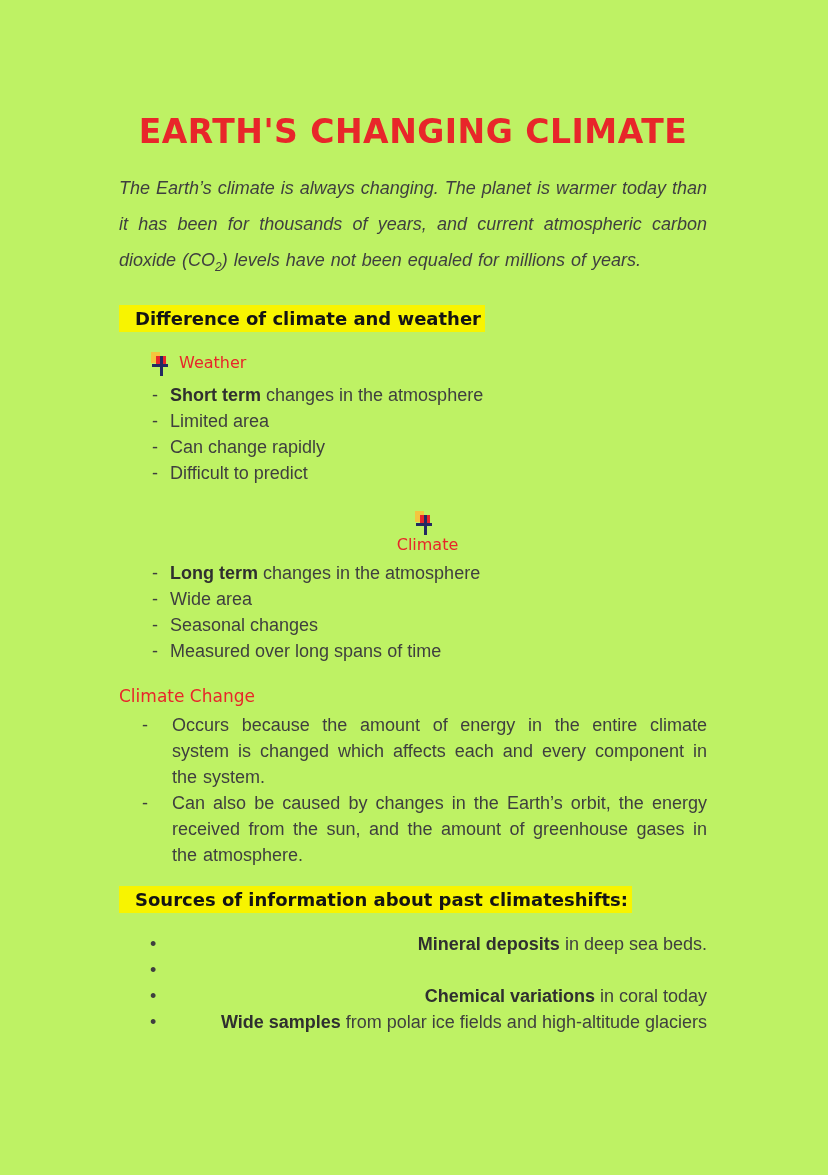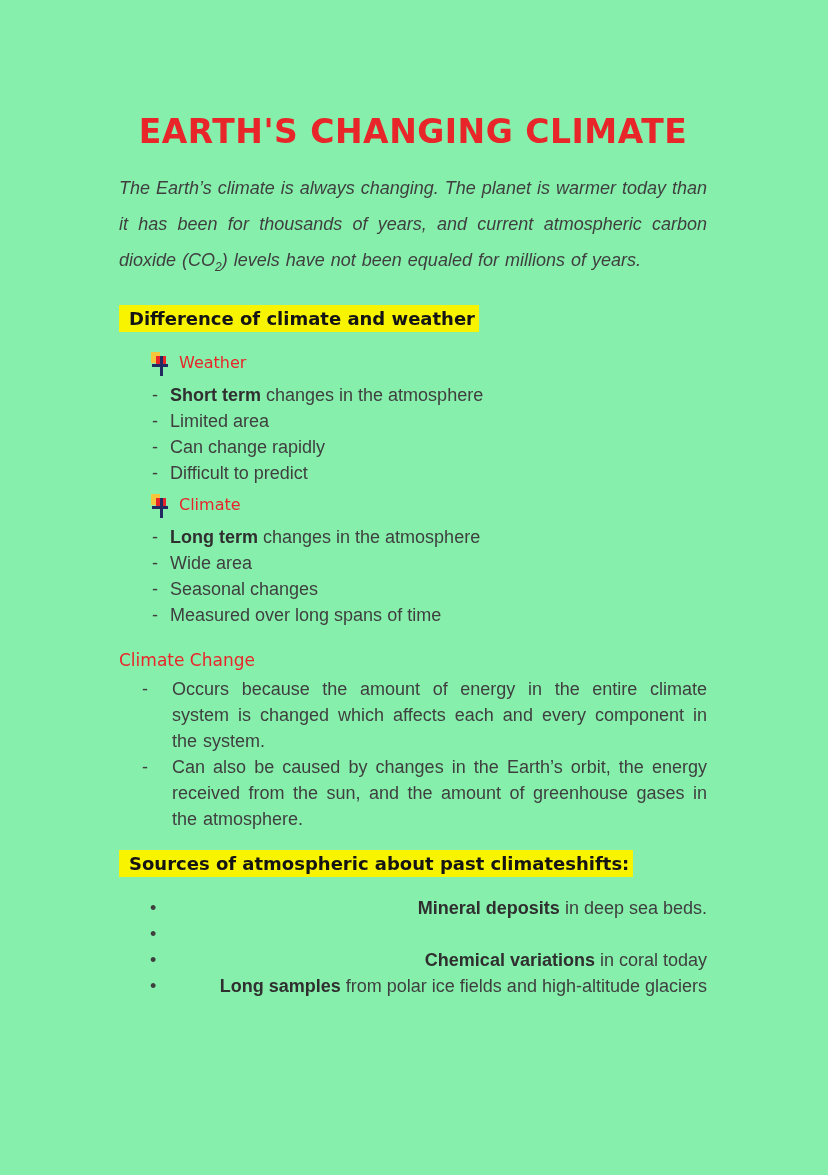--- a/index.html
+++ b/index.html
@@ -1,39 +1,39 @@
 <!DOCTYPE html>
 <html><head>
 <meta charset="utf-8">
 <style>
   * { margin:0; padding:0; box-sizing:border-box; }
   html,body { background:#ffffff; }
   .page {
-    width:828px; height:1175px; background:#86efac; overflow:hidden;
+    width:828px; height:1175px; background:#bef264; overflow:hidden;
     font-family:"Liberation Sans", sans-serif; color:#3f3f3f; position:relative;
   }
   .content { padding:0 121px 0 119px; }
 
   .doc-title {
     margin-top:110px; text-align:center; color:#e8262a;
     font-family:"DejaVu Sans", sans-serif; font-weight:700;
     font-size:33px; line-height:44px; letter-spacing:0.5px;
   }
 
   .intro {
     margin-top:16px; font-style:italic; font-size:18px; line-height:36px;
     text-align:justify; word-spacing:1px;
   }
   .intro sub { font-size:12px; }
 
   .hl-heading { margin-top:20px; }
   .hl {
     display:inline-block; background:#f8f400; color:#141414;
     font-family:"DejaVu Sans", sans-serif; font-weight:700;
-    font-size:18px; line-height:25px; padding:1px 4px 1px 10px;
+    font-size:18px; line-height:25px; padding:1px 4px 1px 16px;
   }
 
   .bullet-head { display:flex; align-items:center; margin:18px 0 6px 29px; }
   .bullet-head .plus-icon { width:24px; height:26px; margin-right:7px; flex:0 0 auto; }
   .bullet-head .blabel {
     color:#e8262a; font-family:"DejaVu Sans", sans-serif;
     font-weight:400; font-size:16px;
   }
 
   .dash-list { }
@@ -91,21 +91,21 @@
       <div class="dash-item">
         <span class="dash">-</span>
         <span class="itext"><span class="b"></span><span>Can change rapidly</span></span>
       </div>
       <div class="dash-item">
         <span class="dash">-</span>
         <span class="itext"><span class="b"></span><span>Difficult to predict</span></span>
       </div>
     </div>
 
-    <div class="bullet-head" style="margin-top:6px;">
+    <div class="bullet-head" style="margin-top:23px;flex-direction:column;">
       <svg class="plus-icon" viewBox="0 0 24 26" xmlns="http://www.w3.org/2000/svg">
         <rect x="3" y="2" width="9" height="11" fill="#f4c63e"></rect>
         <rect x="8" y="6" width="10" height="10" fill="#e8262a"></rect>
         <rect x="12" y="6" width="3" height="20" fill="#232a62"></rect>
         <rect x="4" y="14" width="16" height="3" fill="#232a62"></rect>
       </svg>
       <span class="blabel">Climate</span>
     </div>
 
     <div class="dash-list">
@@ -134,35 +134,35 @@
         <span class="dash">-</span>
         <span class="itext">Occurs because the amount of energy in the entire climate system is changed which affects each and every component in the system.</span>
       </div>
       <div class="cc-item">
         <span class="dash">-</span>
         <span class="itext">Can also be caused by changes in the Earth’s orbit, the energy received from the sun, and the amount of greenhouse gases in the atmosphere.</span>
       </div>
     </div>
 
     <div class="hl-heading" style="margin-top:18px;">
-      <span class="hl">Sources of atmospheric about past climateshifts:</span>
+      <span class="hl">Sources of information about past climateshifts:</span>
     </div>
 
     <div class="src-list">
       <div class="src-item">
         <span class="bullet">•</span>
         <span class="itext"><span class="b">Mineral deposits</span><span> in deep sea beds.</span></span>
       </div>
       <div class="src-item">
         <span class="bullet">•</span>
       </div>
       <div class="src-item">
         <span class="bullet">•</span>
         <span class="itext"><span class="b">Chemical variations</span><span> in coral today</span></span>
       </div>
       <div class="src-item">
         <span class="bullet">•</span>
-        <span class="itext"><span class="b">Long samples</span><span> from polar ice fields and high-altitude glaciers</span></span>
+        <span class="itext"><span class="b">Wide samples</span><span> from polar ice fields and high-altitude glaciers</span></span>
       </div>
     </div>
 
   </div>
 </div>
 
 </body></html>

